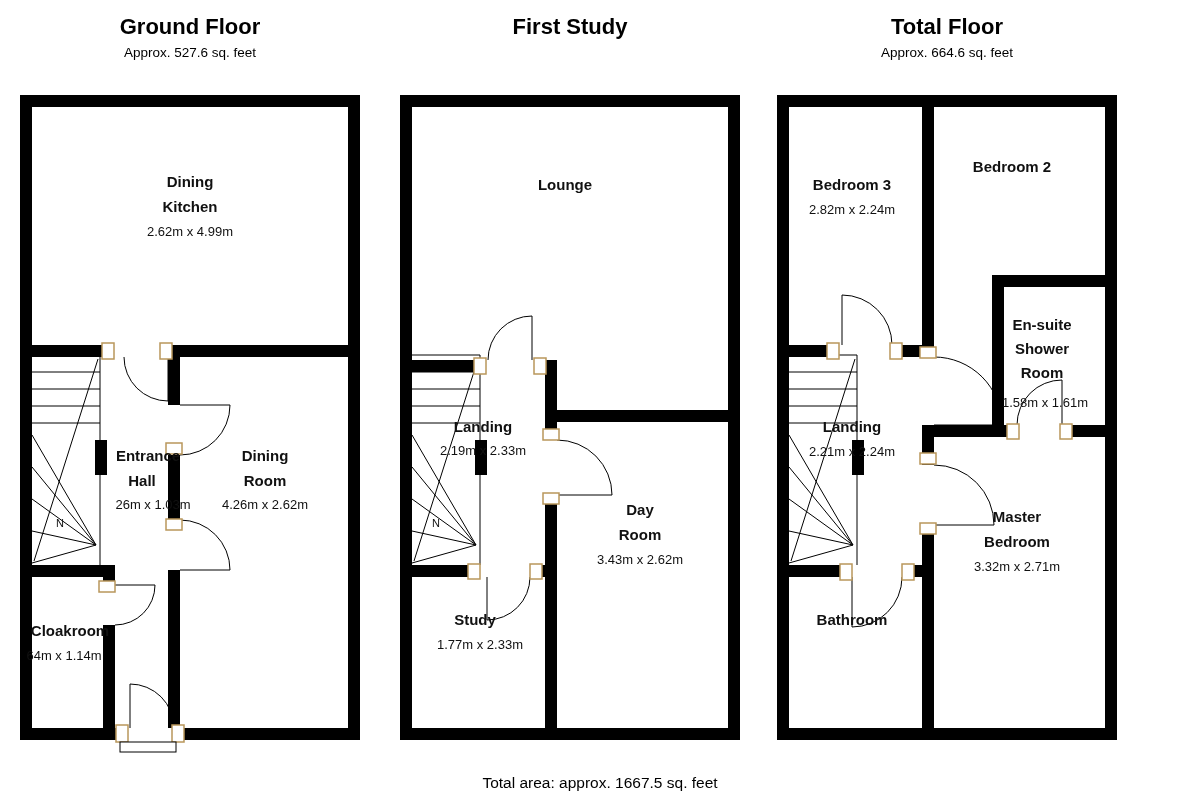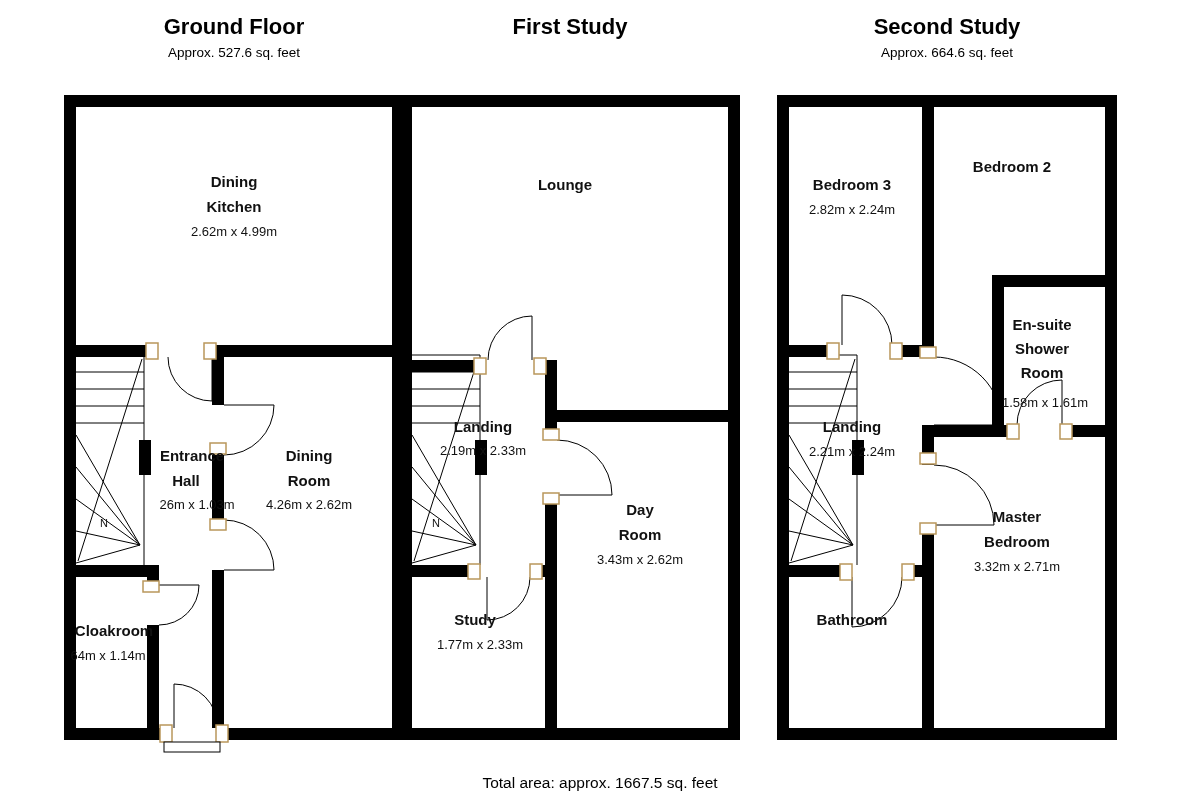--- a/index.html
+++ b/index.html
@@ -15,21 +15,21 @@
   .marker rect, rect.marker { fill:#fff; stroke:#b9975b; stroke-width:1.5; }
   text.rname { font:bold 15px "Liberation Sans", sans-serif; fill:#111; text-anchor:middle; }
   text.rdims { font:13px "Liberation Sans", sans-serif; fill:#111; text-anchor:middle; }
   text.stairn { font:11px "Liberation Sans", sans-serif; fill:#111; text-anchor:middle; }
 </style>
 </head>
 <body>
 
 <div class="canvas">
 
-  <section class="floor" style="left:20px;margin-left:44px;">
+  <section class="floor" style="left:20px;">
     <h2>Ground Floor</h2>
     <p class="area">Approx. 527.6 sq. feet</p>
     <svg width="340" height="660" viewBox="0 0 340 660">
       <g class="wall">
         <rect x="0" y="0" width="340" height="12"></rect>
         <rect x="0" y="0" width="12" height="645"></rect>
         <rect x="328" y="0" width="12" height="645"></rect>
         <rect x="0" y="633" width="108" height="12"></rect>
         <rect x="152" y="633" width="188" height="12"></rect>
         <rect x="0" y="250" width="88" height="12"></rect>
@@ -123,21 +123,21 @@
       <text class="rdims" x="83" y="360">2.19m x 2.33m</text>
       <text class="rname" x="240" y="420">Day</text>
       <text class="rname" x="240" y="445">Room</text>
       <text class="rdims" x="240" y="469">3.43m x 2.62m</text>
       <text class="rname" x="75" y="530">Study</text>
       <text class="rdims" x="80" y="554">1.77m x 2.33m</text>
     </svg>
   </section>
 
   <section class="floor" style="left:777px;">
-    <h2>Second Study</h2>
+    <h2>Total Floor</h2>
     <p class="area">Approx. 664.6 sq. feet</p>
     <svg width="340" height="650" viewBox="0 0 340 650">
       <g class="wall">
         <rect x="0" y="0" width="340" height="12"></rect>
         <rect x="0" y="0" width="12" height="645"></rect>
         <rect x="328" y="0" width="12" height="645"></rect>
         <rect x="0" y="633" width="340" height="12"></rect>
         <rect x="145" y="12" width="12" height="250"></rect>
         <rect x="0" y="250" width="60" height="12"></rect>
         <rect x="115" y="250" width="42" height="12"></rect>

